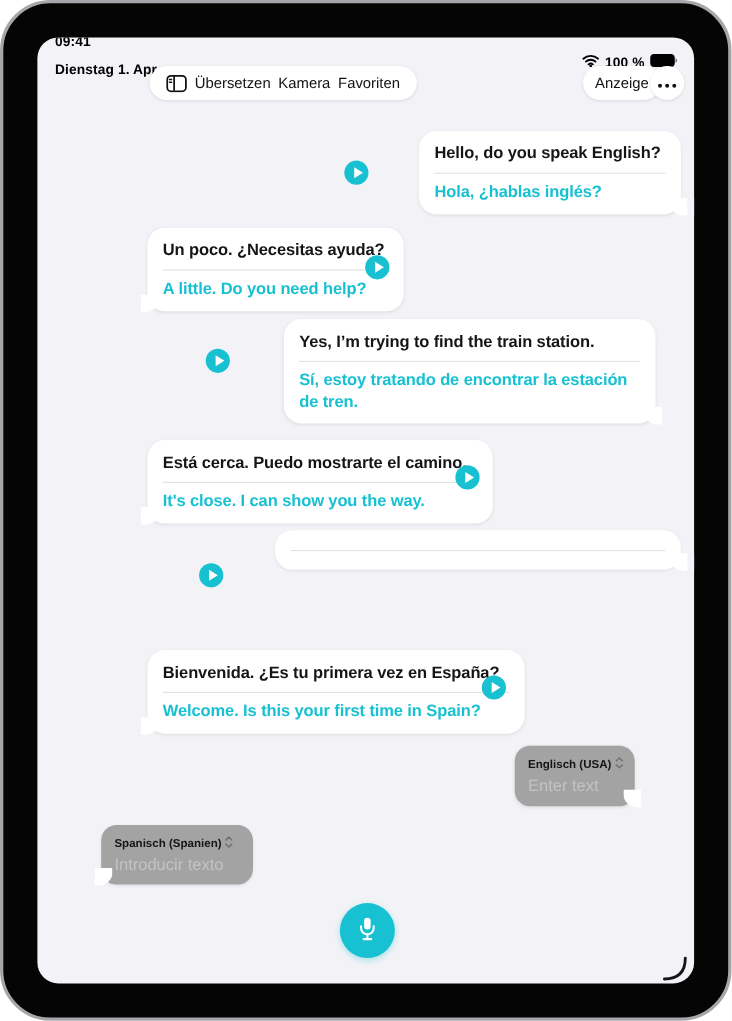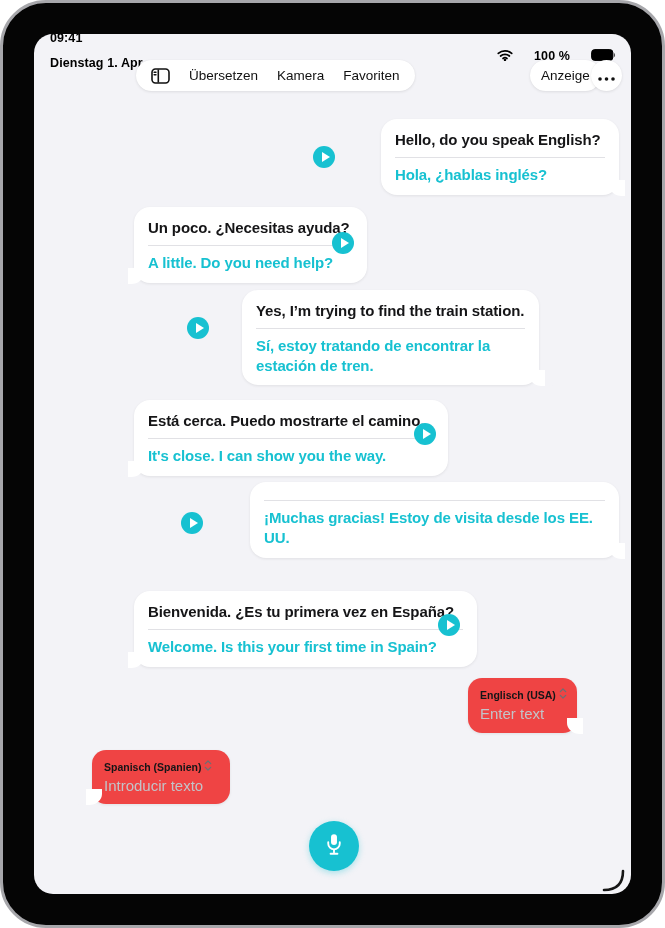--- a/index.html
+++ b/index.html
@@ -11,26 +11,26 @@
   .screen {
     position:absolute; inset:31px; border-radius:19px; background:#f3f3f7; overflow:hidden;
   }
   
   .statusbar {
     position:absolute; top:8px; left:16px; right:15px; height:16px;
     display:flex; justify-content:space-between; align-items:center;
     font-size:12.5px; font-weight:700; color:#000; letter-spacing:.1px;
   }
   .sb-left { display:flex; gap:11px;flex-direction:column; }
-  .sb-right { display:flex; gap:21px;margin-top:13px; }
+  .sb-right { display:flex; align-items:center; gap:5px;margin-top:13px; }
   
   .seg {
     position:absolute; left:102px; top:26px; height:31px;
     background:#fff; border-radius:16px; display:flex; align-items:center;
-    padding:0 15px; gap:19px; box-shadow:0 1px 3px rgba(0,0,0,.09), 0 0 1px rgba(0,0,0,.06);
+    padding:0 15px; gap:7px; box-shadow:0 1px 3px rgba(0,0,0,.09), 0 0 1px rgba(0,0,0,.06);
   }
   .seg-tab { font-size:13.5px; color:#111; cursor:default; white-space:nowrap; }
   .seg-tab.active { background:#e7e7ea; color:var(--accent); border-radius:13px; padding:5px 13px; }
   .pill-btn {
     position:absolute; top:26px; height:31px; background:#fff; border-radius:16px;
     display:flex; align-items:center; padding:0 11px; font-size:13.5px; color:#111;
     box-shadow:0 1px 3px rgba(0,0,0,.09), 0 0 1px rgba(0,0,0,.06);
   }
   .more-btn {
     position:absolute; top:26px; left:557px; width:31px; height:31px; background:#fff; border-radius:50%;
@@ -41,38 +41,38 @@
   :root { --accent:#17c1d1; --bg:#f3f3f7; }
   .msg {
     position:absolute; background:#fff; border-radius:16px;
     padding:11px 14px 10px; box-shadow:0 1px 3px rgba(0,0,0,.08);margin-left:42px;
   }
   .msg .src { font-weight:700; font-size:15px; color:#151517; line-height:1.32; letter-spacing:-.1px; }
   .msg .rule { height:1px; background:#e1e1e5; margin:7px 0; }
   .msg .dst { font-weight:700; font-size:15px; color:var(--accent); line-height:1.32; letter-spacing:-.1px; }
   .m0{left:305px; top:85px;  width:238px}
   .m1{left:58px;  top:173px; width:233px}
-  .m2{left:166px; top:256px; width:297px}
+  .m2{left:182px; top:256px; width:338px}
   .m3{left:58px;  top:366px; width:314px}
   .m4{left:174px; top:448px; width:369px}
   .m5{left:58px;  top:557px; width:343px}
   .tail-r::before{content:"";position:absolute;bottom:-1px;right:-6px;height:16px;width:16px;background:#fff;border-bottom-left-radius:13px 11px;}
   .tail-r::after{content:"";position:absolute;bottom:-1px;right:-15px;width:9px;height:16px;background:var(--bg);border-bottom-left-radius:8px;}
   .tail-l::before{content:"";position:absolute;bottom:-1px;left:-6px;height:16px;width:16px;background:#fff;border-bottom-right-radius:13px 11px;}
   .tail-l::after{content:"";position:absolute;bottom:-1px;left:-15px;width:9px;height:16px;background:var(--bg);border-bottom-right-radius:8px;}
   .play {
     position:absolute; width:22px; height:22px; border-radius:50%; background:var(--accent);
     display:flex; align-items:center; justify-content:center; cursor:pointer;
   }
   .play i { display:block; width:0; height:0; border-left:8px solid #fff; border-top:5px solid transparent; border-bottom:5px solid transparent; margin-left:3px; }
   .p0{left:279px;top:112px} .p1{left:298px;top:198px} .p2{left:153px;top:283px}
   .p3{left:380px;top:389px} .p4{left:147px;top:478px} .p5{left:404px;top:580px}
   
   .inputbox {
-    position:absolute; background:#ef4444; border-radius:14px; padding:10px 12px 9px;
+    position:absolute; background:#a3a3a3; border-radius:14px; padding:10px 12px 9px;
     box-shadow:0 1px 3px rgba(0,0,0,.08);
   }
   .ib-en { left:434px; top:644px; width:109px; height:55px; }
   .ib-es { left:58px;  top:716px; width:138px; height:54px; }
   .lang { display:flex; align-items:center; gap:3px; font-size:10.5px; font-weight:700; color:#151517; white-space:nowrap; cursor:pointer; }
   .inputbox input {
     display:block; width:100%; border:0; outline:0; background:transparent; margin-top:4px;
     font-family:Liberation Sans, sans-serif; font-size:15px; font-weight:700; color:#3a3a3c; padding:0;
   }
   .inputbox input::placeholder { color:#c3c3c8; font-weight:400; }
@@ -169,21 +169,20 @@
       <div class="src">Está cerca. Puedo mostrarte el camino.</div>
       <div class="rule"></div>
       <div class="dst">It's close. I can show you the way.</div>
     </div>
     <div class="play p3">
         <i></i>
       </div>
 
     <div class="msg m4 tail-r">
       <div class="rule"></div>
-      <div class="dst">¡Muchas gracias! Estoy de visita desde los EE. UU.</div>
     </div>
     <div class="play p4">
         <i></i>
       </div>
 
     <div class="msg m5 tail-l">
       <div class="src">Bienvenida. ¿Es tu primera vez en España?</div>
       <div class="rule"></div>
       <div class="dst">Welcome. Is this your first time in Spain?</div>
     </div>

